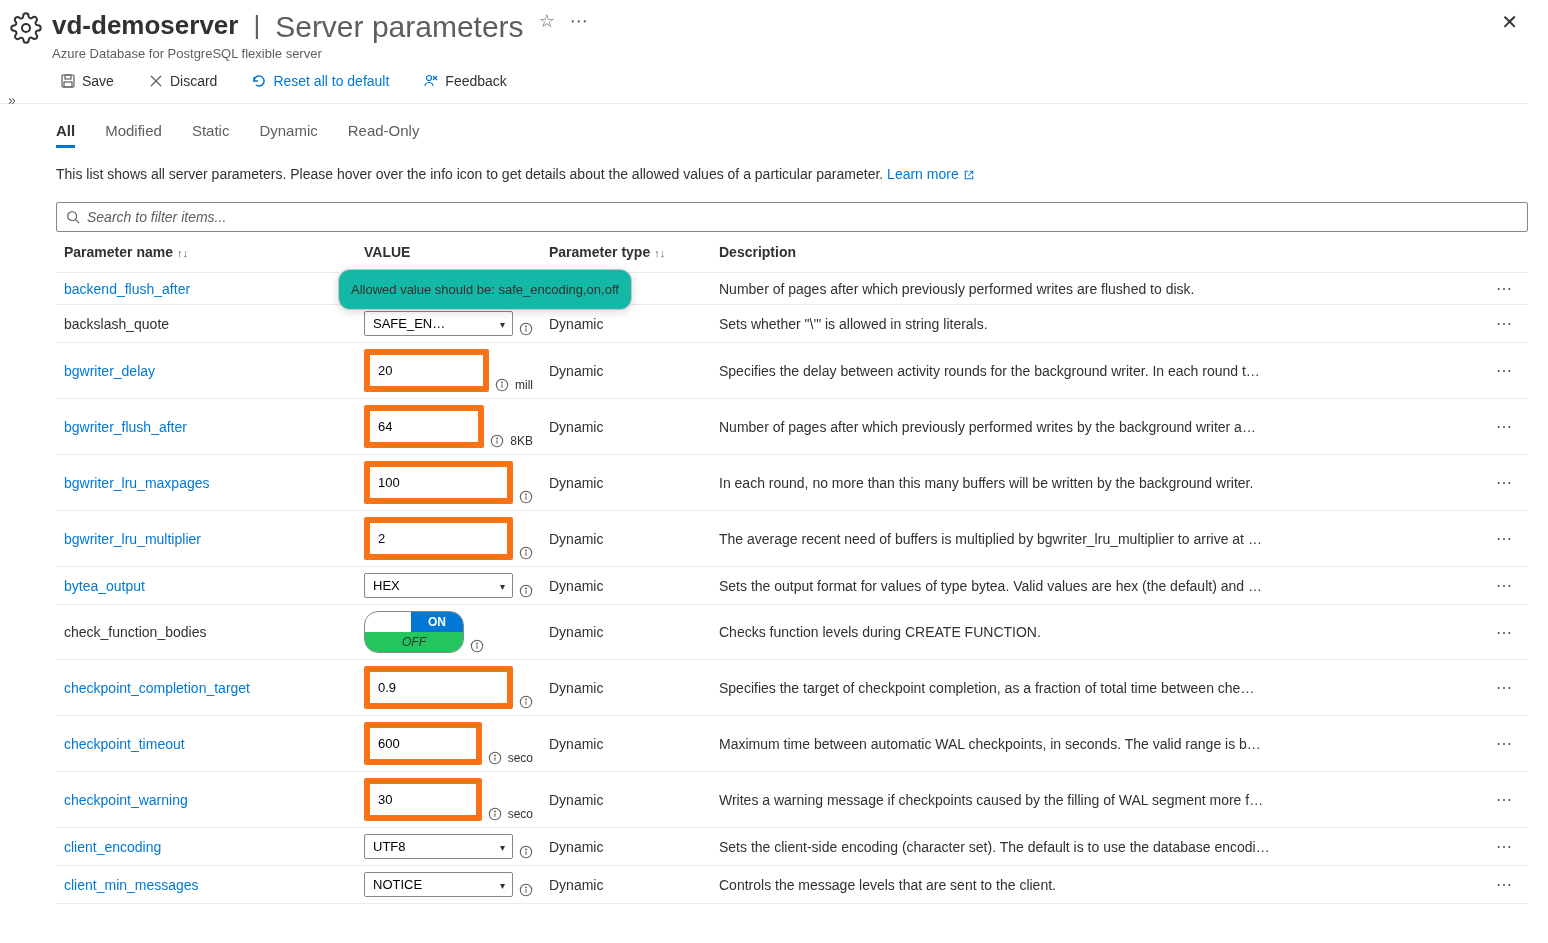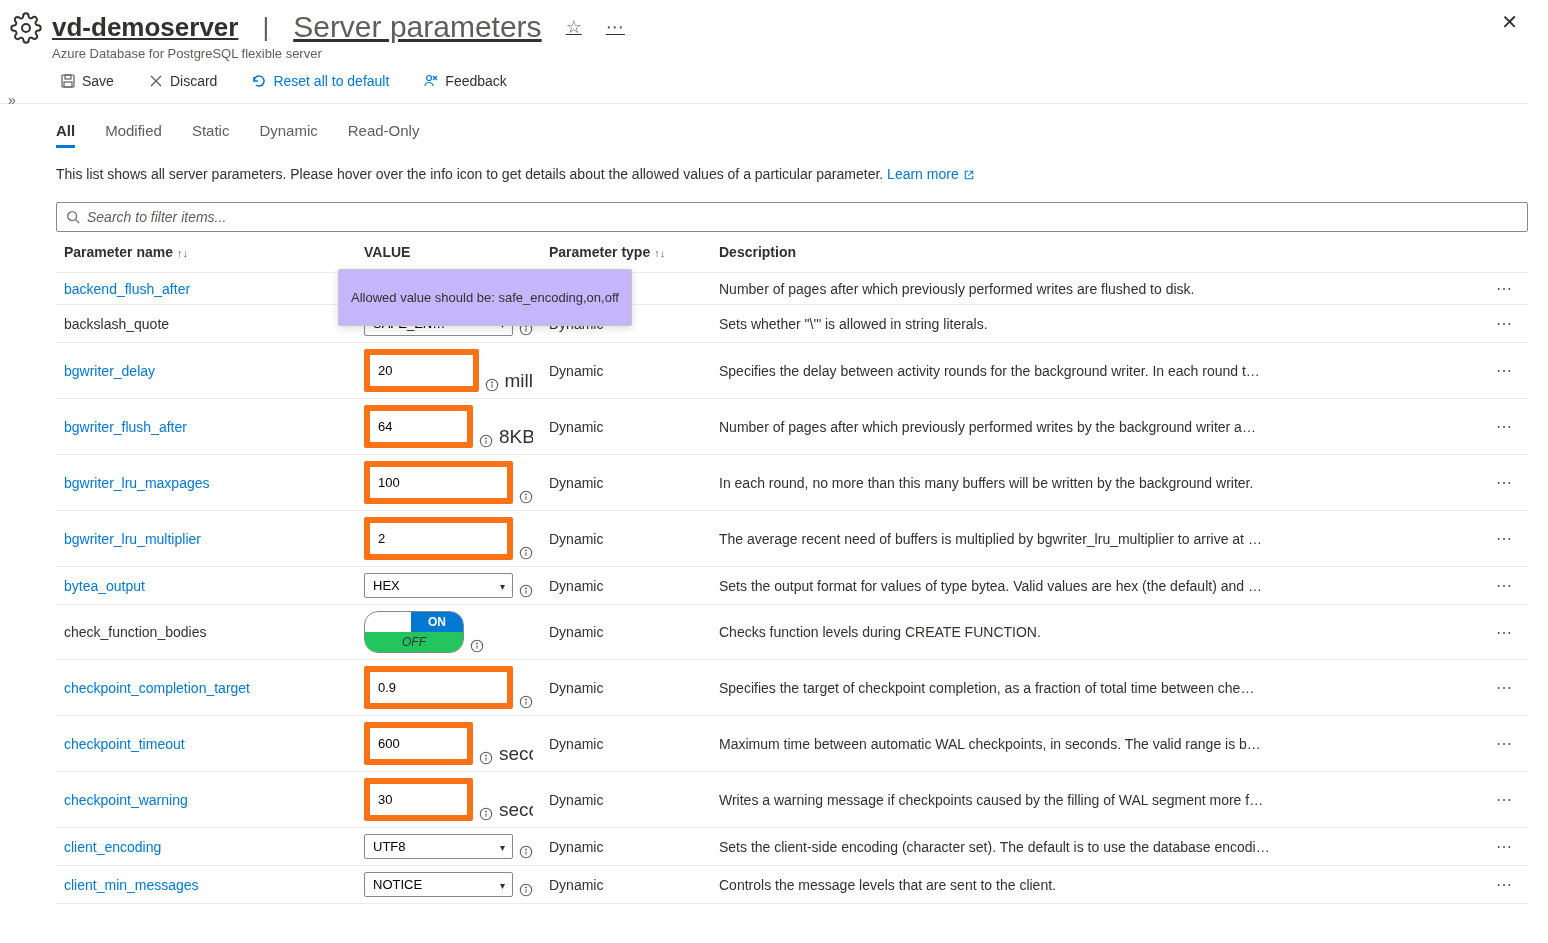--- a/index.html
+++ b/index.html
@@ -1,21 +1,21 @@
 <!DOCTYPE html>
 <html><head>
 <meta charset="utf-8">
 <style>
   * { box-sizing: border-box; margin: 0; padding: 0; font-family: "Segoe UI", -apple-system, BlinkMacSystemFont, sans-serif; }
   body { background: #fff; color: #323130; font-size: 14px; }
   .page { padding: 0 20px 0 0; }
   .header-row { display: flex; align-items: flex-start; padding: 10px 0 0 10px; }
   .gear { width: 32px; height: 32px; margin-right: 10px; margin-top: 2px; }
   .title-block { flex: 1; }
-  .title-line { display: flex; align-items: center; gap: 24px; text-decoration: underline; }
+  .title-line { display: flex; gap: 15px; }
   .title-main { font-size: 26px; font-weight: 600; color: #323130; }
   .title-sub { font-size: 30px; font-weight: 400; color: #605e5c; }
   .title-sep { font-size: 26px; color: #605e5c; font-weight: 300; }
   .subtitle { font-size: 13px; color: #605e5c; margin-top: 2px; }
   .star { font-size: 18px; color: #605e5c; cursor: pointer; }
   .more-dots { font-size: 18px; color: #605e5c; cursor: pointer; letter-spacing: 1px; }
   .close-x { font-size: 20px; color: #323130; cursor: pointer; margin-left: auto; margin-right: 10px; font-weight: 300; }
   .chevrons { position: absolute; left: 8px; top: 92px; font-size: 14px; color: #605e5c; cursor: pointer; }
   .toolbar { display: flex; align-items: center; gap: 34px; padding: 12px 0 14px 60px; border-bottom: 1px solid #edebe9; }
   .tb-btn { display: inline-flex; align-items: center; gap: 6px; color: #323130; cursor: pointer; font-size: 14px; }
@@ -42,28 +42,28 @@
   .col-desc  { }
   .col-more  { width: 40px; text-align: center; }
   .param-link { color: #0078d4; text-decoration: none; cursor: pointer; }
   .param-text { color: #323130; }
   .val-cell { display: flex; align-items: flex-end; gap: 6px; }
   .val-input { flex: 1; padding: 8px 8px; border: 6px solid #f97316; border-radius: 2px; font-size: 13px; min-width: 0; }
   .val-select { flex: 1; padding: 4px 24px 4px 8px; border: 1px solid #8a8886; border-radius: 2px; font-size: 13px; appearance: none; background: #fff; position: relative; min-width: 0; }
   .sel-wrap { position: relative; flex: 1; display: flex; min-width: 0; }
   .sel-chevron { position: absolute; right: 8px; top: 50%; transform: translateY(-50%); pointer-events: none; font-size: 10px; color: #323130; }
   .info-ic { width: 14px; height: 14px; color: #605e5c; flex-shrink: 0; }
-  .unit { font-size: 19px; color: #323130; white-space: nowrap; overflow: hidden; flex-shrink: 0; max-width: 34px; }
+  .unit { font-size: 12px; color: #323130; white-space: nowrap; overflow: hidden; flex-shrink: 0; max-width: 34px; }
   .toggle { display: flex; flex-direction: column; border: 1px solid #8a8886; border-radius: 14px; overflow: hidden; width: 100px; }
   .toggle .tg { text-align: center; font-size: 12px; padding: 3px 0; cursor: pointer; }
   .toggle .tg.on { background: #0078d4; color: #fff; font-weight: 600; margin-left: 46px; }
   .toggle .tg.off { background: #22c55e; color: #323130; font-style: italic; }
   .row-more { font-size: 16px; color: #605e5c; cursor: pointer; letter-spacing: 1px; }
   .desc-cell { white-space: nowrap; overflow: hidden; text-overflow: ellipsis; max-width: 100%; }
-  .tooltip { position: absolute; background: #c4b5fd; border: 1px solid #c8c6c4; box-shadow: 0 2px 8px rgba(0,0,0,0.15); padding: 20px 12px; font-size: 13px; color: #323130; border-radius: 2px; z-index: 10; white-space: nowrap; }
+  .tooltip { position: absolute; background: #14b8a6; border: 1px solid #c8c6c4; box-shadow: 0 2px 8px rgba(0,0,0,0.15); padding: 12px 12px; font-size: 13px; color: #323130; border-radius: 12px; z-index: 10; white-space: nowrap; }
   .row-rel { position: relative; }
 </style>
 </head>
 <body>
 
 <div class="page">
   <div class="header-row">
     <svg class="gear" viewBox="0 0 24 24" fill="none" stroke="#323130" stroke-width="1.5">
         <circle cx="12" cy="12" r="3"></circle>
         <path d="M19.4 15a1.65 1.65 0 0 0 .33 1.82l.06.06a2 2 0 1 1-2.83 2.83l-.06-.06a1.65 1.65 0 0 0-1.82-.33 1.65 1.65 0 0 0-1 1.51V21a2 2 0 0 1-4 0v-.09a1.65 1.65 0 0 0-1-1.51 1.65 1.65 0 0 0-1.82.33l-.06.06a2 2 0 1 1-2.83-2.83l.06-.06a1.65 1.65 0 0 0 .33-1.82 1.65 1.65 0 0 0-1.51-1H3a2 2 0 0 1 0-4h.09a1.65 1.65 0 0 0 1.51-1 1.65 1.65 0 0 0-.33-1.82l-.06-.06a2 2 0 1 1 2.83-2.83l.06.06a1.65 1.65 0 0 0 1.82.33h0a1.65 1.65 0 0 0 1-1.51V3a2 2 0 0 1 4 0v.09a1.65 1.65 0 0 0 1 1.51 1.65 1.65 0 0 0 1.82-.33l.06-.06a2 2 0 1 1 2.83 2.83l-.06.06a1.65 1.65 0 0 0-.33 1.82v0a1.65 1.65 0 0 0 1.51 1H21a2 2 0 0 1 0 4h-.09a1.65 1.65 0 0 0-1.51 1z"></path>

